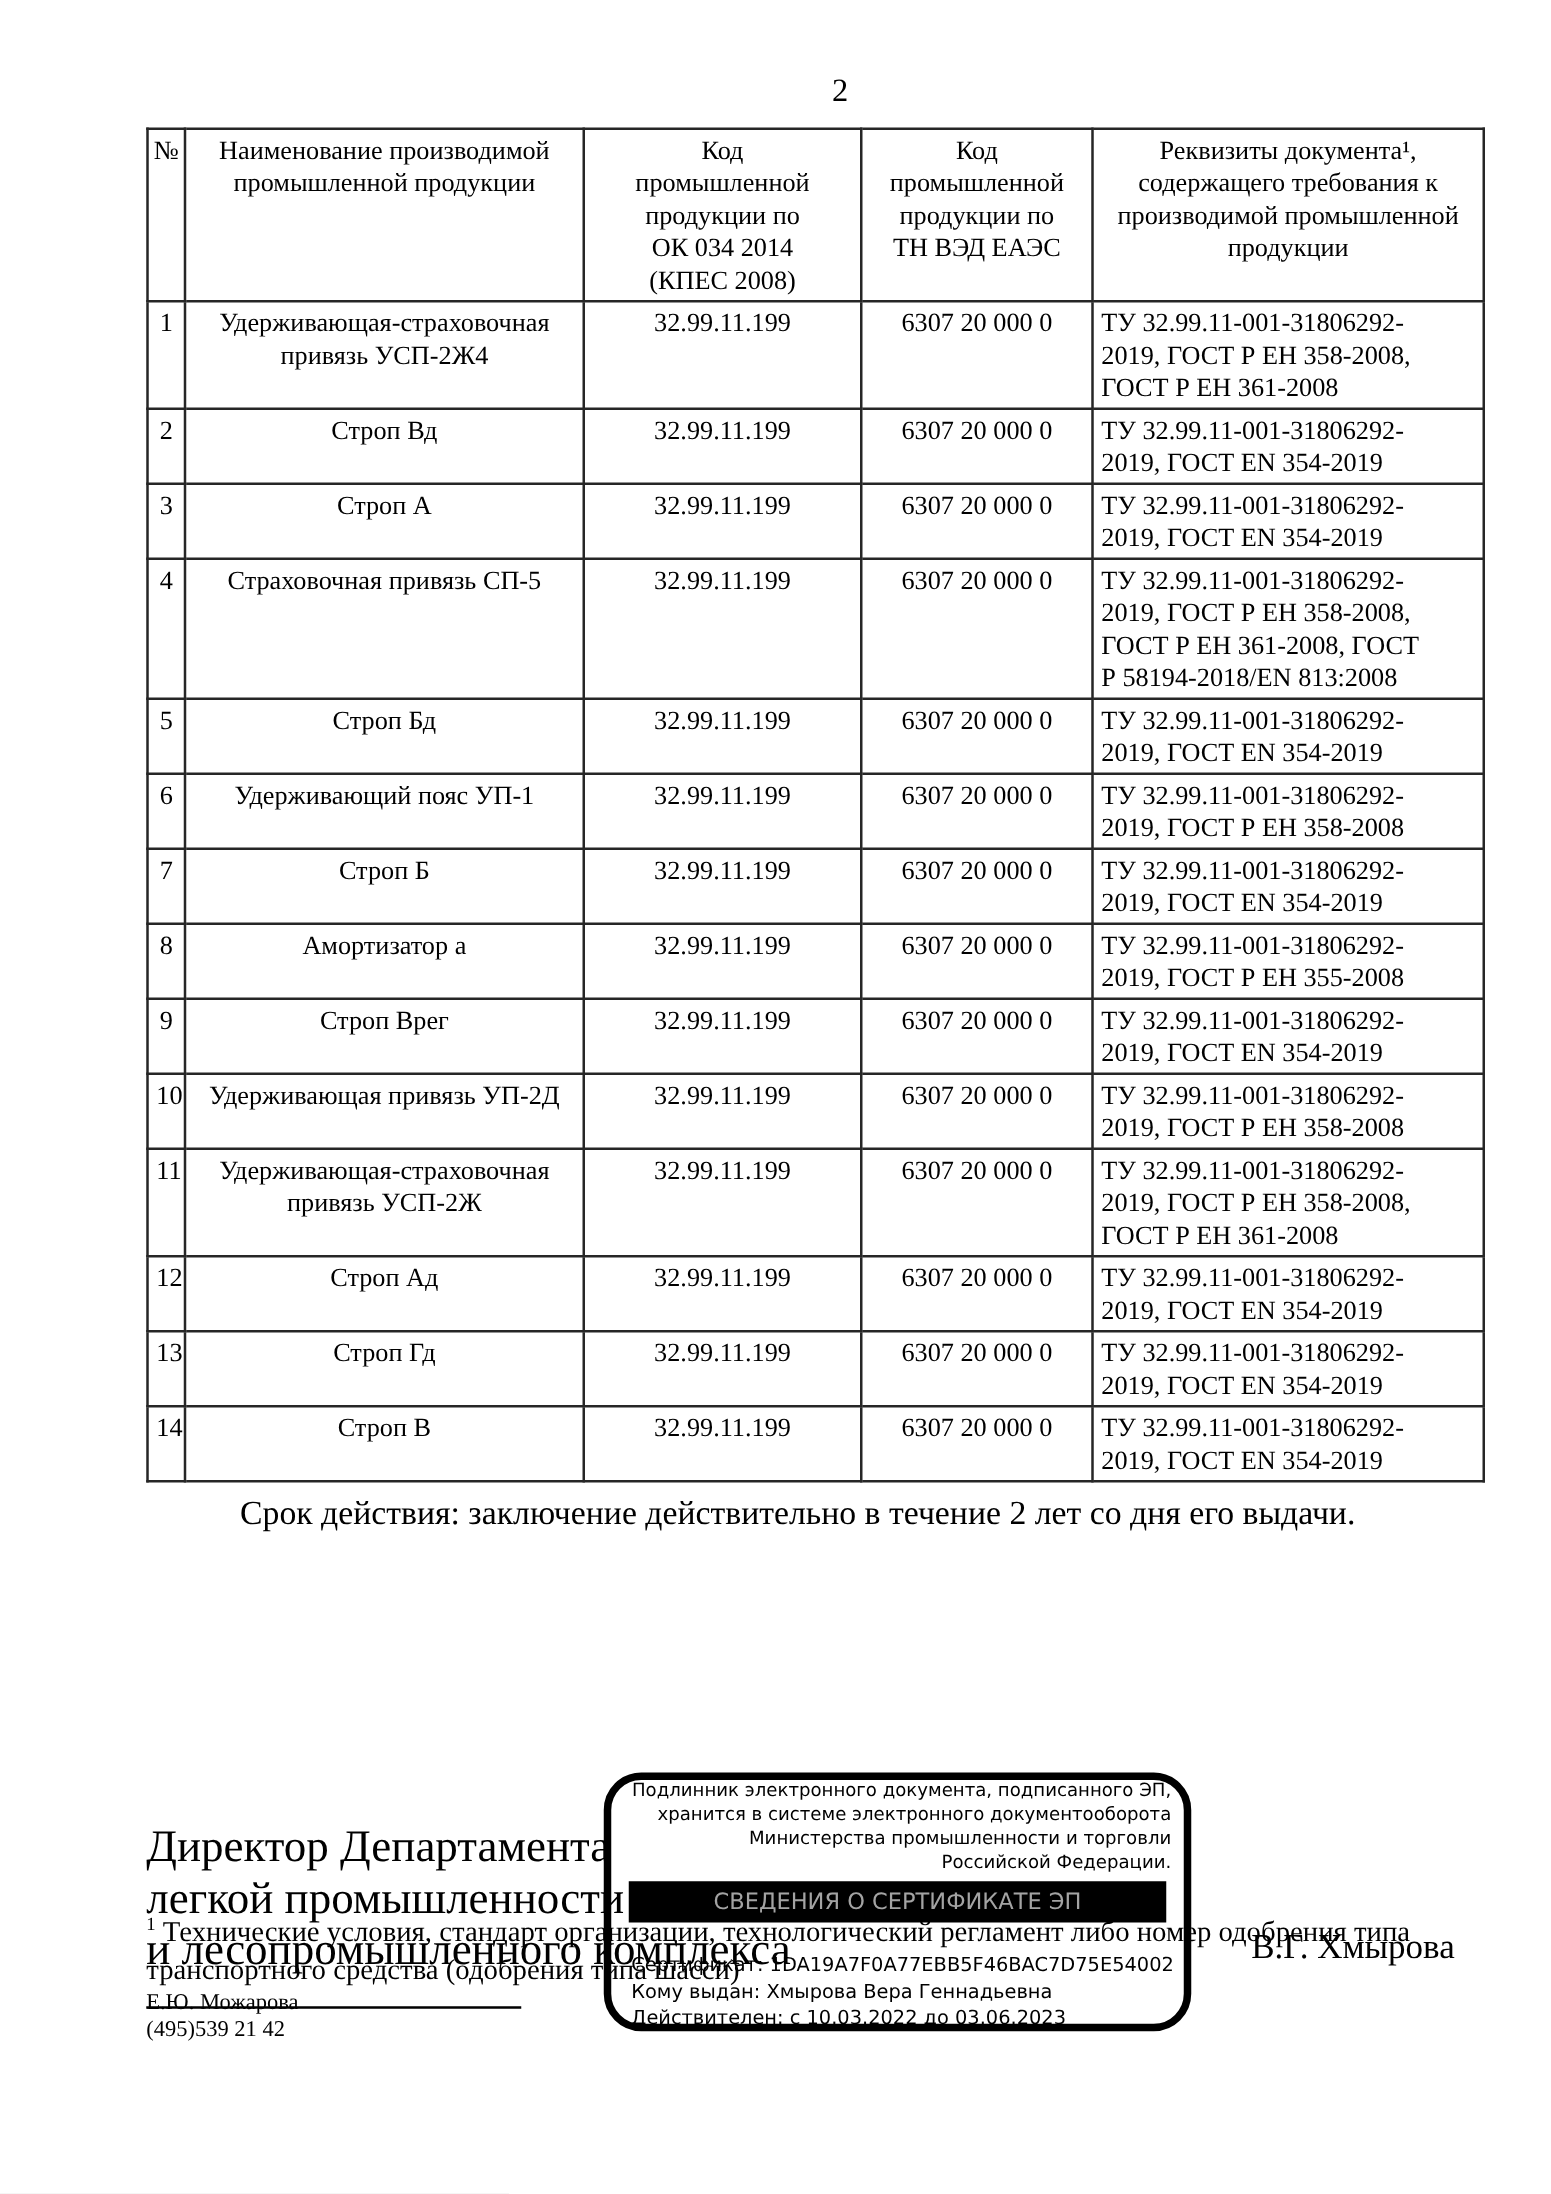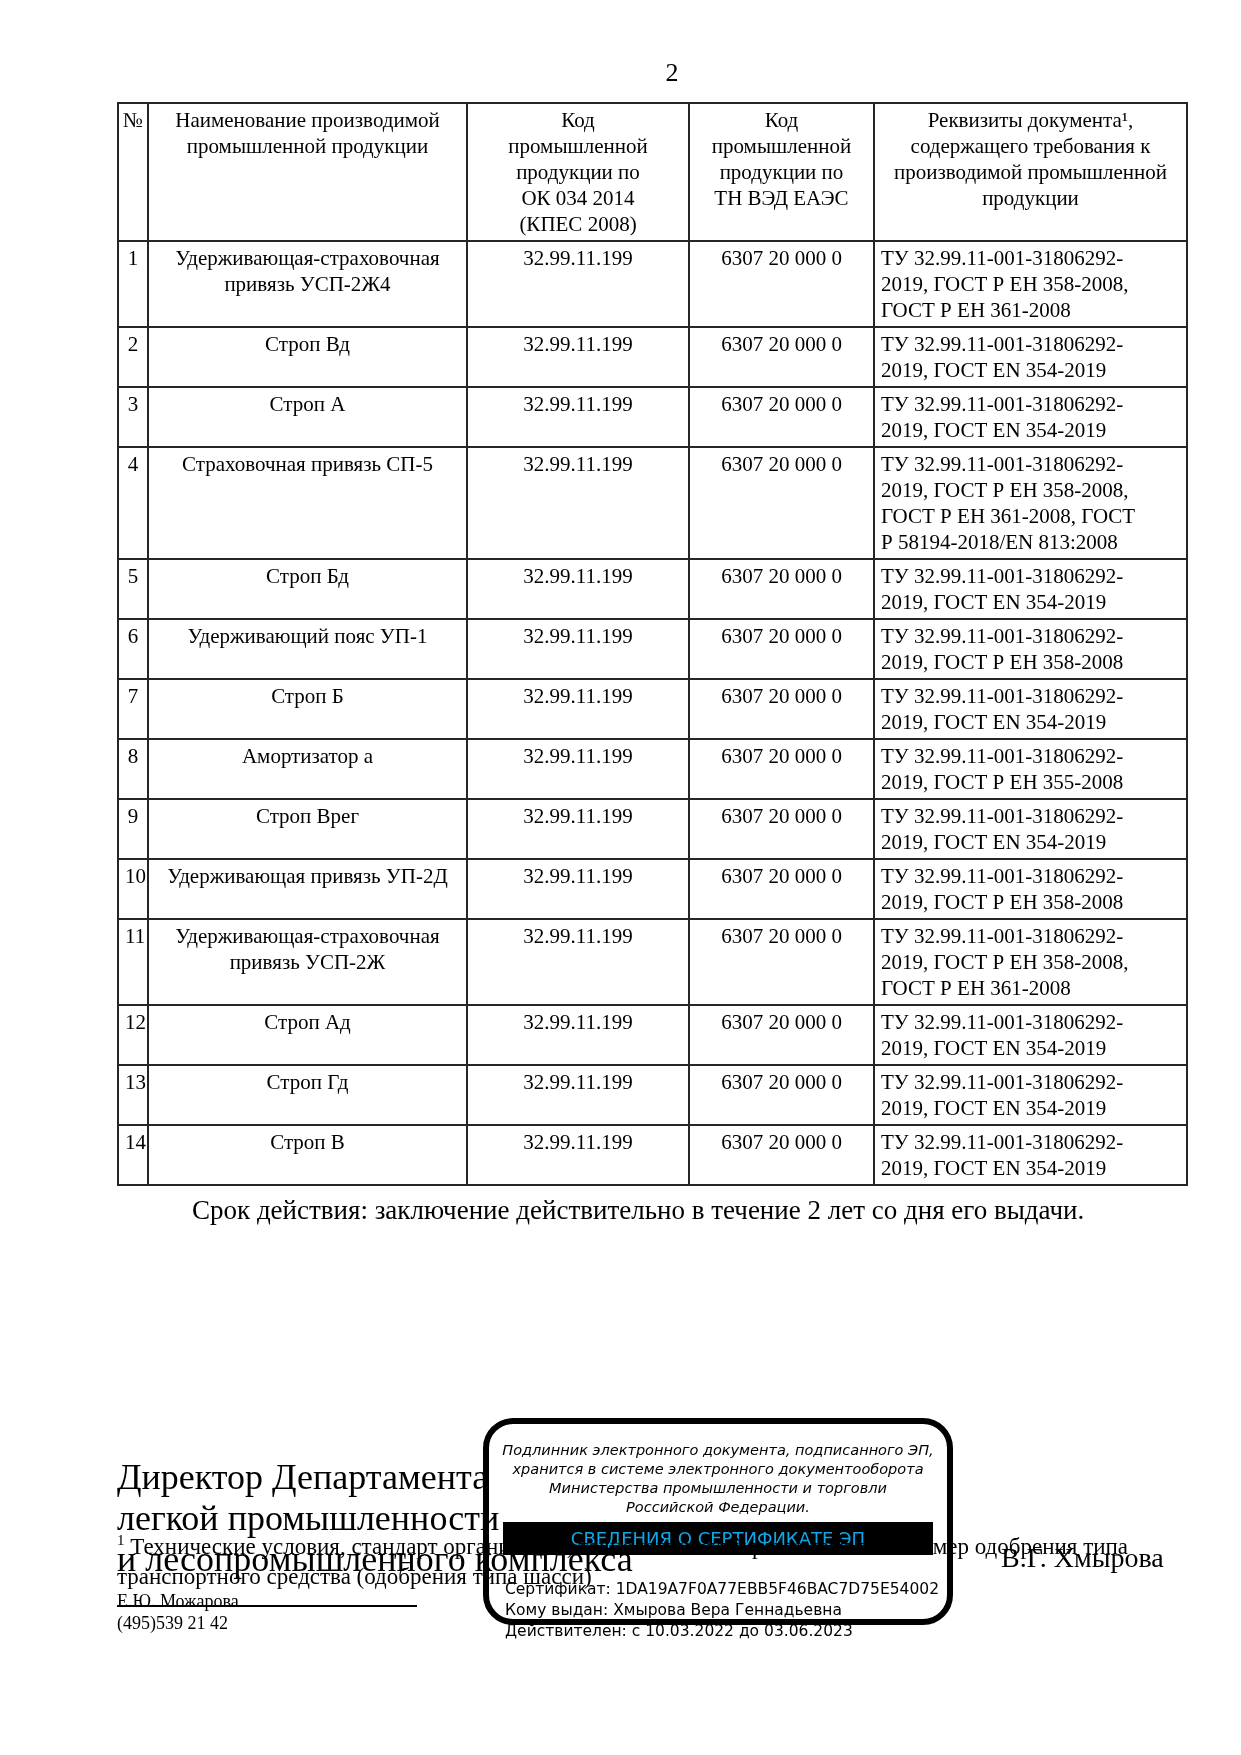--- a/index.html
+++ b/index.html
@@ -26,22 +26,22 @@
 
   .sig{position:absolute;left:0;top:1352px;width:1110px;height:280px;}
   .sig-position{position:absolute;left:0;top:47px;font-size:36px;line-height:41px;white-space:pre-line;}
   .sig-name{position:absolute;left:884px;top:132px;font-size:28px;}
 
   .stamp{
     position:absolute;left:366px;top:8px;width:470px;height:207px;box-sizing:border-box;
     border:6px solid #000;border-radius:30px;background:transparent;
     font-family:"DejaVu Sans","Liberation Sans",sans-serif;
   }
-  .stamp-header{margin:17px 10px 0;text-align:center;font-size:14.5px;line-height:19px;white-space:pre-line;font-style:italic;}
-  .stamp-bar{margin:5px 14px 0;background:#000;color:#0ea5e9;text-align:center;font-size:18px;line-height:33px;height:33px;}
+  .stamp-header{margin:0 10px 0;text-align:right;font-size:14.5px;line-height:19px;white-space:pre-line;}
+  .stamp-bar{margin:5px 14px 0;background:#000;color:#a3a3a3;text-align:center;font-size:18px;line-height:33px;height:33px;}
   .stamp-certs{margin:24px 0 0 16px;font-size:15.5px;line-height:21px;text-align:left;white-space:pre-line;}
 
   .footnote-sep{position:absolute;left:0;top:1547px;width:300px;border-top:2px solid #000;}
   .footnote{position:absolute;left:0;top:1467px;width:1110px;font-size:23px;line-height:30px;text-align:left;}
   .footnote sup{font-size:15px;}
   .footer-contact{position:absolute;left:0;top:1532px;font-size:18px;line-height:22px;white-space:pre-line;}
 </style>
 </head>
 <body>
 

